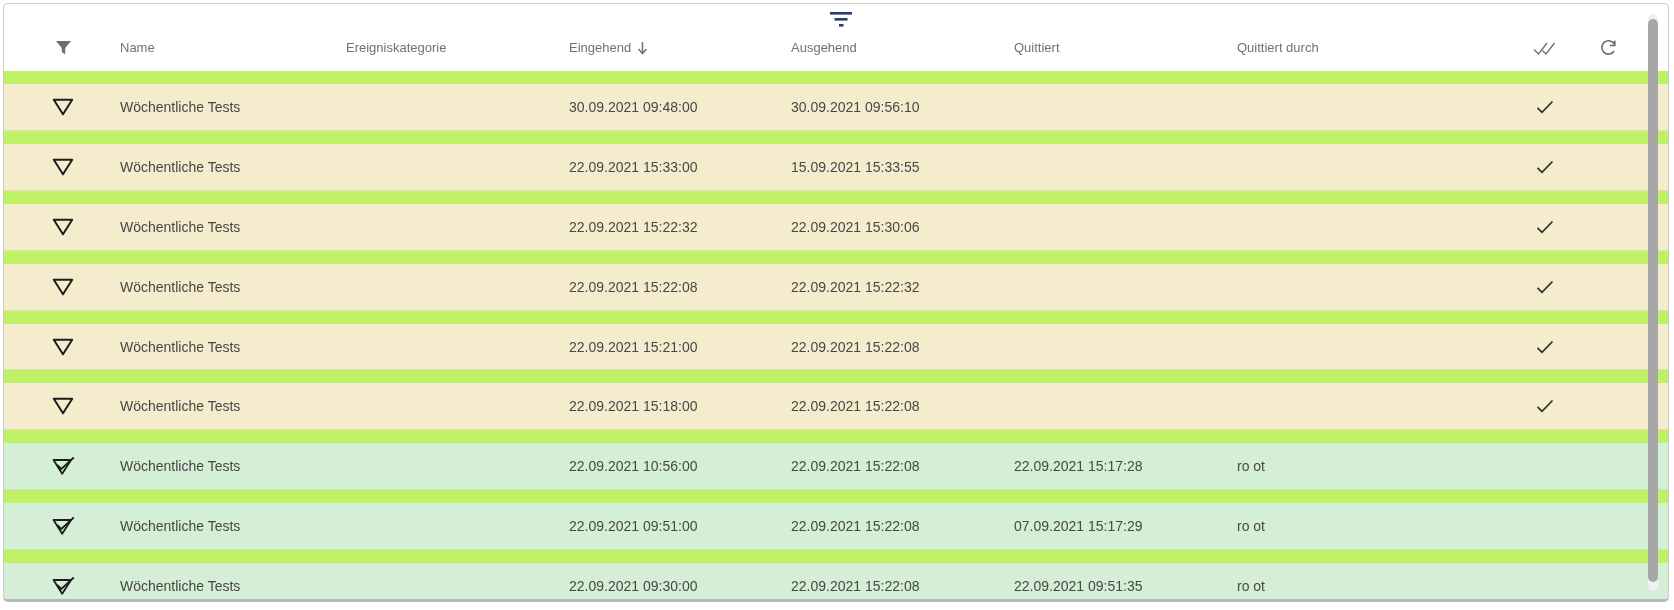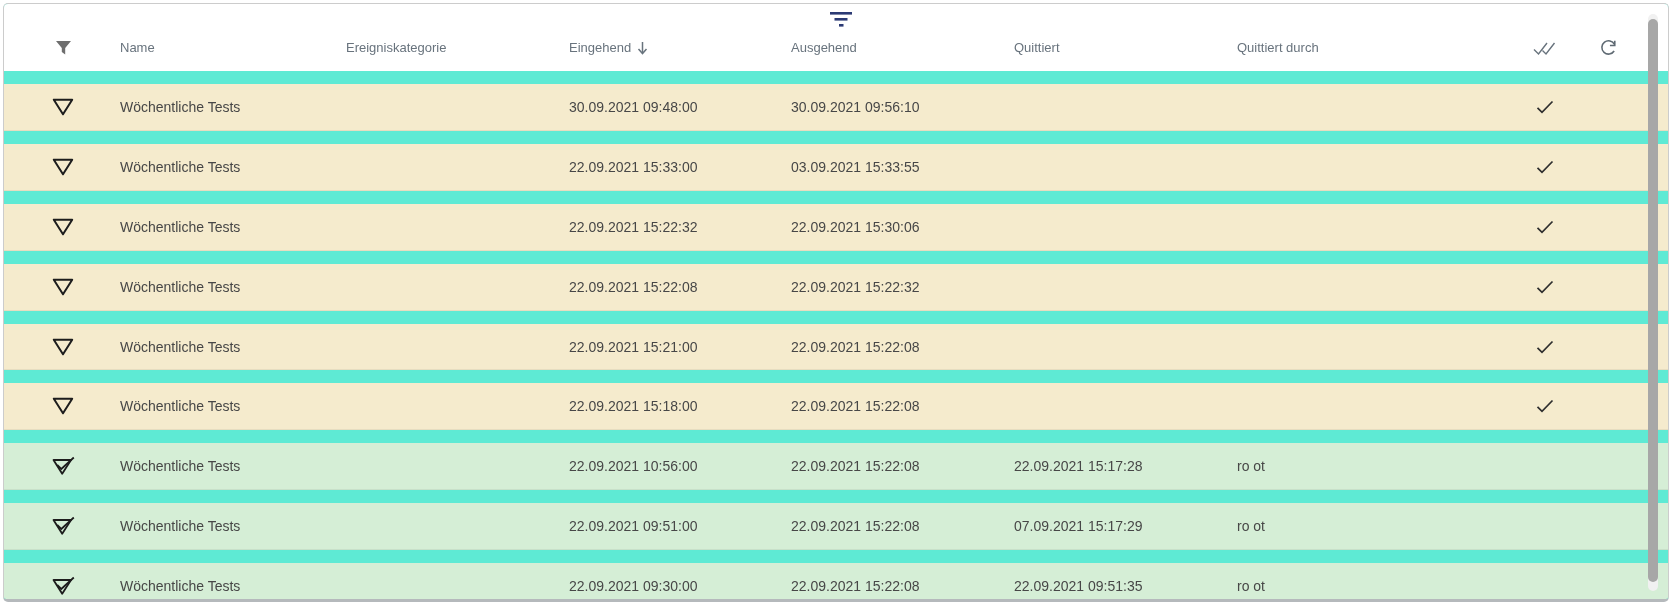--- a/index.html
+++ b/index.html
@@ -1,17 +1,17 @@
 <!DOCTYPE html>
 <html style="--row-warning: #f5ebcd; --row-alarm: #f5a4a8; --row-acked: #d5eed6; --accent-filter: #2b3a74; --header-text: #68737d; --body-text: #474747;"><head>
 <meta charset="utf-8">
 <style>
   html,body{margin:0;padding:0;width:1674px;height:610px;background:#ffffff;
     font-family:"Liberation Sans", sans-serif;overflow:hidden;}
-  .card{position:absolute;left:3px;top:3px;width:1666px;height:599px;background:#5eead4;
+  .card{position:absolute;left:3px;top:3px;width:1666px;height:599px;background:#bef264;
     border:1px solid #cccccc;border-bottom:3px solid #b5b9bc;border-radius:5px;box-sizing:border-box;overflow:hidden;}
   
   .thead{position:relative;height:67px;background:#fff;}
   .filterlist-btn{position:absolute;left:822px;top:4px;width:30px;height:22px;display:flex;align-items:center;justify-content:center;cursor:pointer;}
   .funnel-btn{position:absolute;left:41px;top:31px;width:36px;height:26px;display:flex;align-items:center;justify-content:center;cursor:pointer;}
   .hlabel{position:absolute;top:36px;font-size:13px;color:var(--header-text,#68737d);white-space:nowrap;cursor:pointer;display:flex;align-items:center;gap:6px;}
   .hicon-btn{position:absolute;top:31px;width:30px;height:26px;display:flex;align-items:center;justify-content:center;cursor:pointer;}
   
   .c-icon{left:41px;width:36px;display:flex;justify-content:center;}
   .c-name{left:116px;} .c-kat{left:342px;} .c-ein{left:565px;}
@@ -117,21 +117,21 @@
       </div>
       <div class="row warning">
         <span class="cell c-icon">
           <svg width="22" height="19" viewBox="0 0 22 19">
             <path d="M1.8 2.2 H20.2 L11 16.8 Z" fill="none" stroke="#1d1d1d" stroke-width="2" stroke-linejoin="round"></path>
           </svg>
         </span>
         <span class="cell c-name">Wöchentliche Tests</span>
         <span class="cell c-kat"></span>
         <span class="cell c-ein">22.09.2021 15:33:00</span>
-        <span class="cell c-aus">03.09.2021 15:33:55</span>
+        <span class="cell c-aus">15.09.2021 15:33:55</span>
         <span class="cell c-quit"></span>
         <span class="cell c-qd"></span>
         <span class="cell c-check">
           <svg width="18" height="14" viewBox="0 0 18 14">
             <polyline points="1.5,7.8 6,12.3 16.5,1.5" fill="none" stroke="#2e2e2e" stroke-width="1.7"></polyline>
           </svg>
         </span>
       </div>
       <div class="row warning">
         <span class="cell c-icon">

